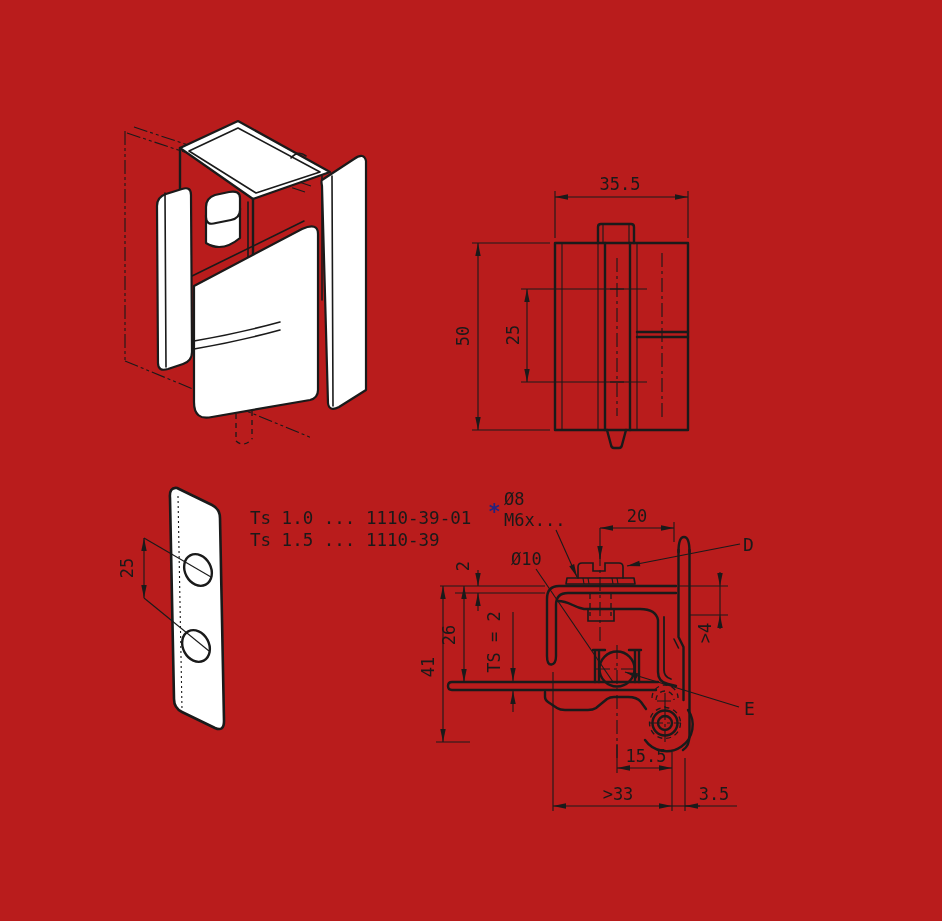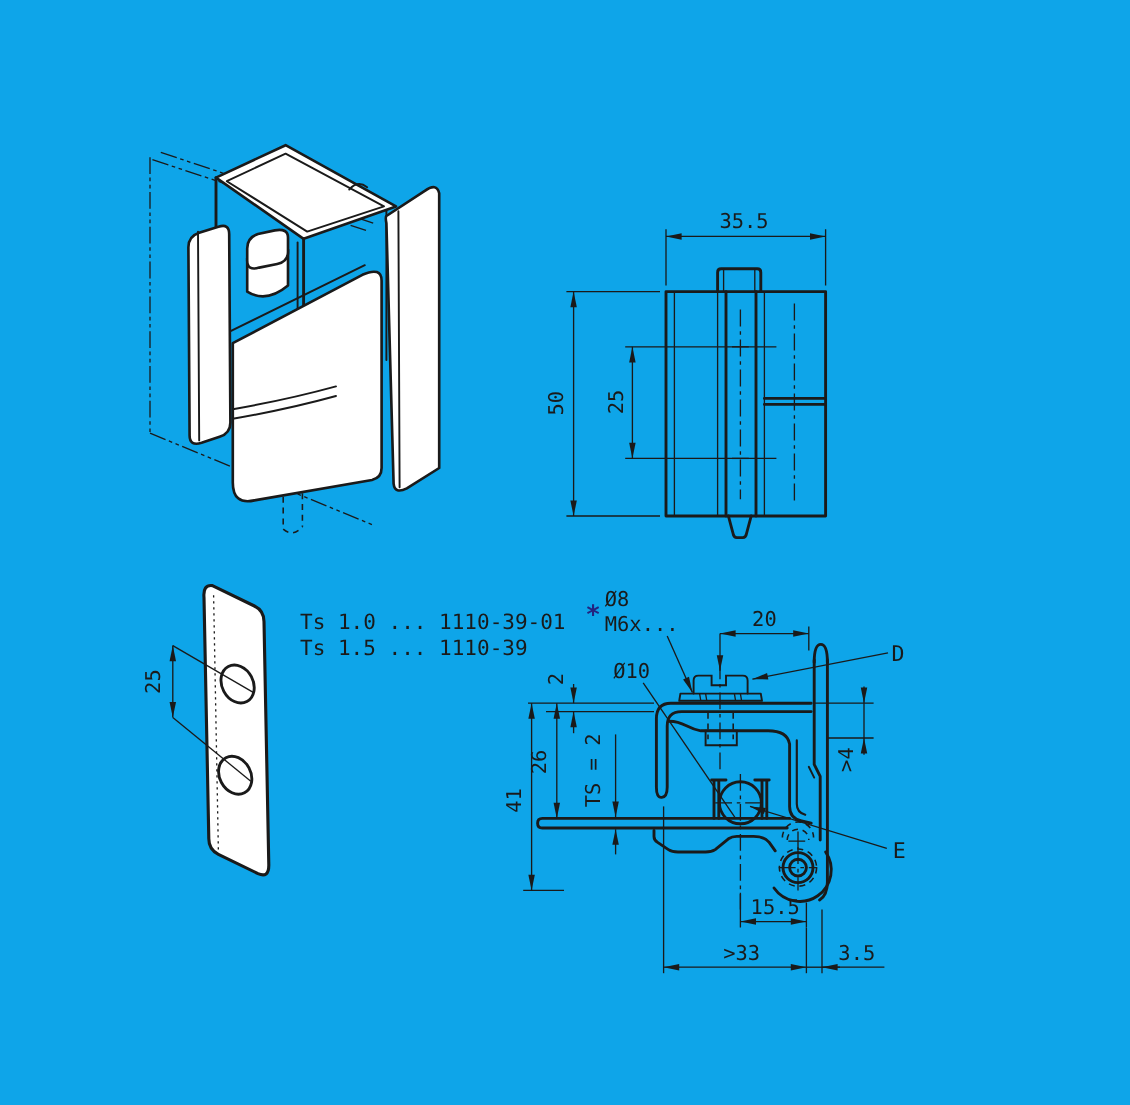--- a/index.html
+++ b/index.html
@@ -1,16 +1,16 @@
 <!DOCTYPE html>
 <html><head>
 <meta charset="utf-8">
 <style>
   html,body{margin:0;padding:0;background:#e8e8e8;}
-  .sheet{position:relative;width:942px;height:921px;background:#0ea5e9;margin:0 auto;overflow:hidden;}
+  .sheet{position:relative;width:942px;height:921px;background:#b91c1c;margin:0 auto;overflow:hidden;}
   svg{position:absolute;left:0;top:0;}
   text{font-family:"DejaVu Sans Mono","Liberation Mono",monospace;fill:#1a1a1a;}
   .dimtxt{font-size:17px;}
   .lbltxt{font-size:18px;}
   .tbltxt{font-size:17.5px;}
   .star{font-size:21px;font-weight:bold;}
   .hv{stroke:#1a1a1a;stroke-width:2.4;fill:none;stroke-linecap:round;stroke-linejoin:round;}
   .hvf{stroke:#1a1a1a;stroke-width:2.2;fill:#ffffff;stroke-linejoin:round;}
   .md{stroke:#1a1a1a;stroke-width:1.6;fill:none;stroke-linecap:round;}
   .tn{stroke:#1a1a1a;stroke-width:1.1;fill:none;}

